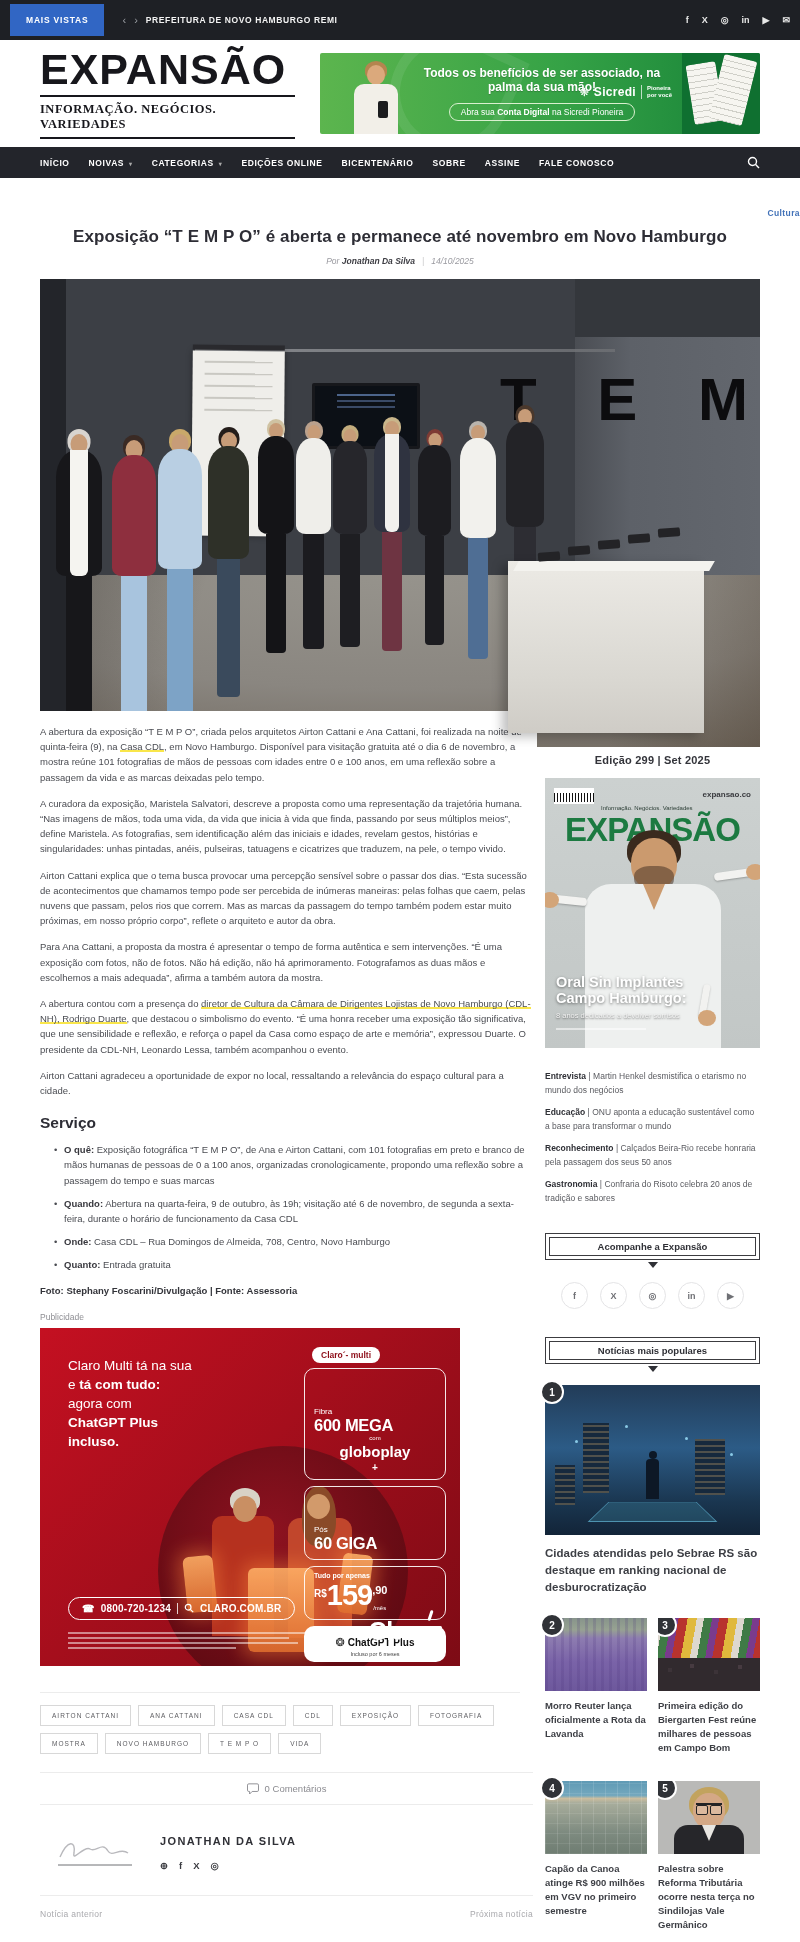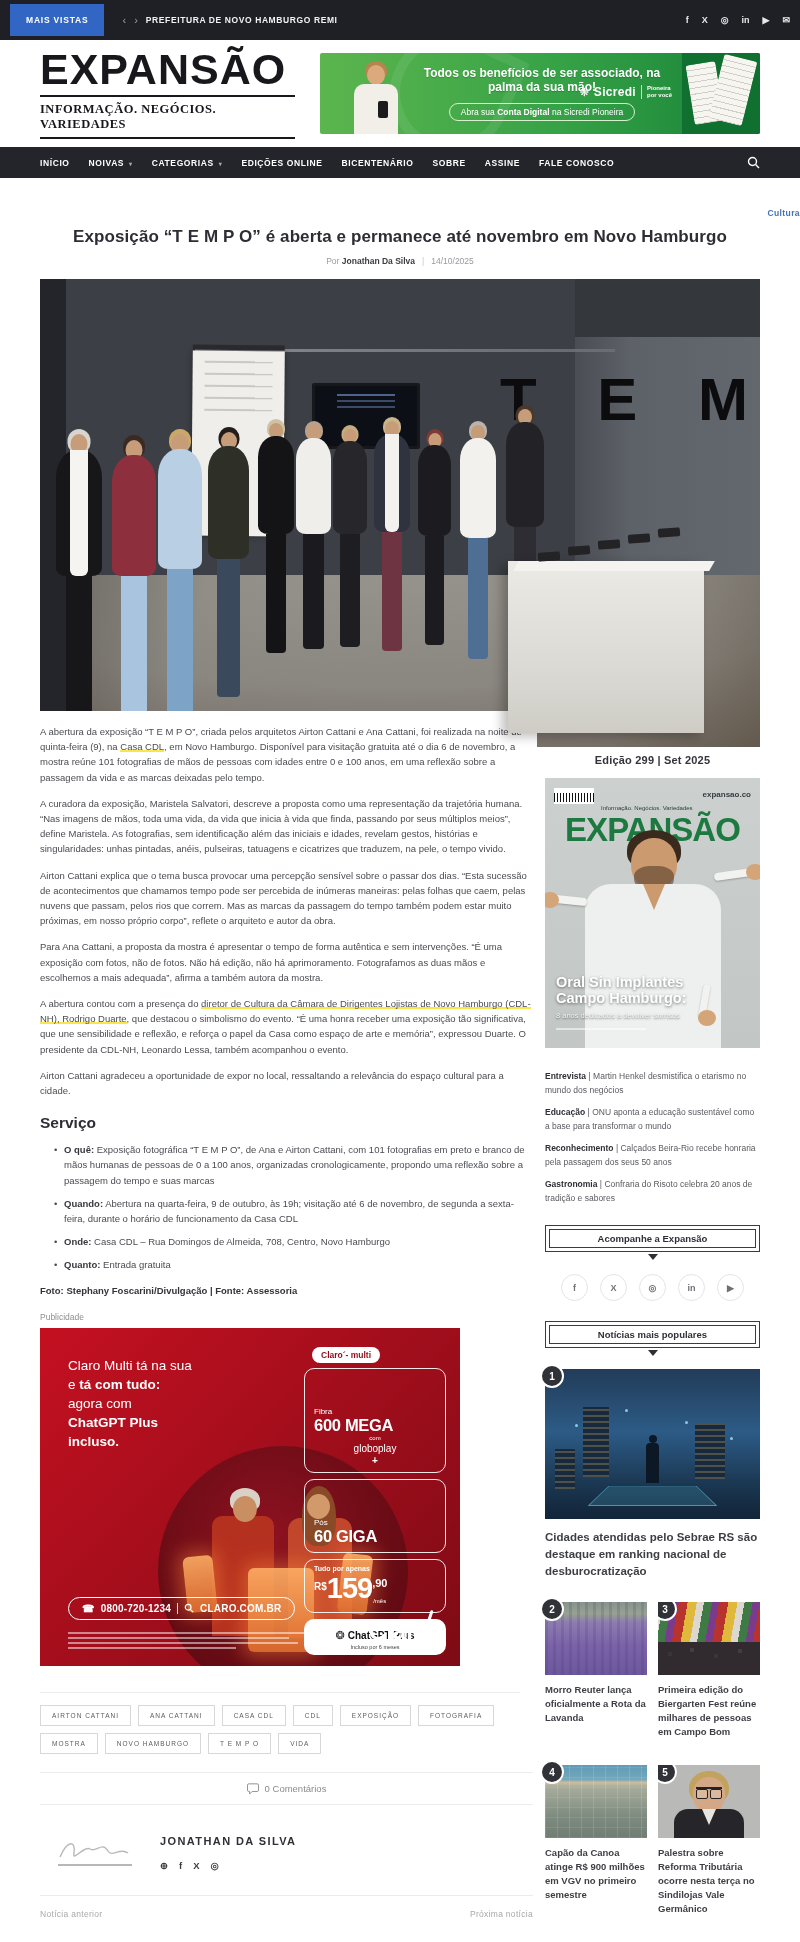--- a/index.html
+++ b/index.html
@@ -49,21 +49,21 @@
   
   .nav { height:31px; background:#23252b; display:flex; align-items:center; padding:0 40px; gap:19px; }
   .nav-item { color:#fff; font-size:8.5px; font-weight:bold; letter-spacing:.6px; cursor:pointer; white-space:nowrap; }
   .nav-item .caret { font-size:6px; color:#aaa; margin-left:2px; }
   .nav-search { margin-left:auto; cursor:pointer; display:flex; align-items:center; }
 
   
   .art-head { text-align:center; padding-top:30px; }
   .category { color:#4272b8; font-size:8.5px; font-weight:bold; letter-spacing:.4px; cursor:pointer;text-align:right; }
   .title { margin-top:9px; font-size:17px; font-weight:800; color:#2d2d35; letter-spacing:.1px; }
-  .byline { margin-top:9px; font-size:8.5px; color:#9a9aa0; }
+  .byline { margin-top:9px; font-size:8.5px; color:#9a9aa0;font-style:italic; }
   .byline .auth { color:#3c3c42; font-weight:bold; cursor:pointer; }
   .byline .sep { margin:0 7px; color:#c9c9cc; }
 
   
   .hero { position:relative; margin:13px 40px 0; width:720px; height:468px; background:#3c3f45; overflow:hidden; }
   .hero-rwall { position:absolute; right:0; top:0; width:185px; height:100%; background:linear-gradient(90deg,#4a4d53,#5d6168 30%,#63676e); }
   .hero-rwall-top { position:absolute; right:0; top:0; width:185px; height:58px; background:#34373c; }
   .hero-rail { position:absolute; left:155px; top:70px; width:420px; height:3px; background:linear-gradient(90deg,#9b9da1,#6f7175); opacity:.8; }
   .hero-letters { position:absolute; right:-10px; top:86px; font-size:60px; font-weight:800; color:#0c0c0e; letter-spacing:22px; font-family:"Liberation Sans",sans-serif; }
   .hero-screen { position:absolute; left:272px; top:104px; width:108px; height:66px; background:#0c1016; border:3px solid #17181c; border-radius:2px; }
@@ -116,21 +116,21 @@
   .ad-man-face { position:absolute; left:193px; top:168px; width:24px; height:26px; background:#c98f63; border-radius:50%; }
   .ad-wom-hair { position:absolute; left:262px; top:158px; width:34px; height:60px; background:#8a4a28; border-radius:50% 50% 40% 40%; }
   .ad-wom-face { position:absolute; left:267px; top:166px; width:23px; height:25px; background:#d29a6b; border-radius:50%; }
   .ad-body { position:absolute; background:#b5311f; border-radius:10px 10px 0 0; }
   .ad-card { position:absolute; right:14px; top:16px; width:142px; color:#fff; }
   .ad-brandpill { display:inline-block; background:#fff; color:#8d0d18; font-size:8.5px; font-weight:800; padding:3px 9px; border-radius:9px; margin-left:8px; margin-bottom:5px; }
   .ad-box { border:1px solid rgba(255,255,255,.9); border-radius:10px; padding:5px 9px 6px; margin-bottom:6px; }
   .ad-lab { font-size:8px; font-weight:normal;margin-top:33px; }
   .ad-val { font-size:16.5px; font-weight:800; letter-spacing:-.3px; line-height:1.15; }
   .ad-sub { text-align:center; font-size:6px; line-height:1.3; }
-  .ad-sub b { font-size:10px; font-weight:400; }
+  .ad-sub b { font-size:15px; font-weight:700; }
   .ad-plus { text-align:center; font-size:10px; font-weight:800; line-height:1; margin-top:1px; }
   .ad-price-lab { font-size:7px; font-weight:bold; }
   .ad-price { display:flex; align-items:flex-start; line-height:1; margin-top:2px; }
   .ad-cur { font-size:10px; font-weight:800; margin-top:8px; }
   .ad-num { font-size:29px; font-weight:800; letter-spacing:-1px; }
   .ad-cents { font-size:11px; font-weight:800; margin-top:2px; }
   .ad-mes { font-size:6px; margin-top:15px; margin-left:1px; }
   .ad-chat { background:#fff; border-radius:10px; padding:6px 6px 5px; text-align:center; color:#111; }
   .ad-chat .g { font-size:11px; margin-right:3px; }
   .ad-chat .t { font-size:10px; font-weight:800; }
@@ -174,21 +174,21 @@
   .cov-tool { position:absolute; background:#f2f2f0; border-radius:4px; box-shadow:0 1px 2px rgba(0,0,0,.25); }
   .cov-hand { position:absolute; background:#d3a579; border-radius:50%; }
   .cov-headline { position:absolute; left:11px; bottom:42px; color:#fff; font-size:14.5px; font-weight:800; line-height:16px; text-shadow:0 1px 3px rgba(0,0,0,.5); }
   .cov-sub { position:absolute; left:11px; bottom:28px; color:#f2f2f2; font-size:7.5px; text-shadow:0 1px 2px rgba(0,0,0,.5); }
   .cov-fine { position:absolute; left:11px; bottom:18px; width:90px; height:2px; background:rgba(255,255,255,.55); }
 
   .sb-list { margin-top:22px; }
   .sb-item { font-size:8.5px; line-height:13.5px; color:#5a5b60; margin-bottom:9px; cursor:pointer; }
   .sb-item b { color:#2f3036; }
 
-  .sb-box { position:relative; margin-top:20px; border:1px solid #3c3c40; padding:7px 0; text-align:center; font-size:9.5px; font-weight:800; color:#2f3036; background:#fff; }
+  .sb-box { position:relative; margin-top:28px; border:1px solid #3c3c40; padding:7px 0; text-align:center; font-size:9.5px; font-weight:800; color:#2f3036; background:#fff; }
   .sb-box::before { content:""; position:absolute; inset:3px; border:1px solid #3c3c40; pointer-events:none; }
   .sb-tri { width:0; height:0; margin:2px auto 0; border-left:5px solid transparent; border-right:5px solid transparent; border-top:6px solid #2f3036; }
 
   .sb-social { display:flex; justify-content:center; gap:12px; margin-top:14px; }
   .sb-social span { width:27px; height:27px; border:1px solid #e4e4e6; border-radius:50%; display:flex; align-items:center; justify-content:center; color:#6f7075; font-size:9px; font-weight:bold; cursor:pointer; }
 
   .pop1 { position:relative; margin-top:13px; width:215px; height:150px; cursor:pointer;
     background:linear-gradient(180deg,#223c58 0%,#2c5b86 42%,#1a3650 78%,#122438 100%); }
   .pop-badge { position:absolute; left:-5px; top:-5px; width:24px; height:24px; border-radius:50%; background:#303237; border:2px solid #fff; color:#fff; font-size:10px; font-weight:bold; display:flex; align-items:center; justify-content:center; z-index:2; }
   .p1-bld { position:absolute; background:#16293d; }

